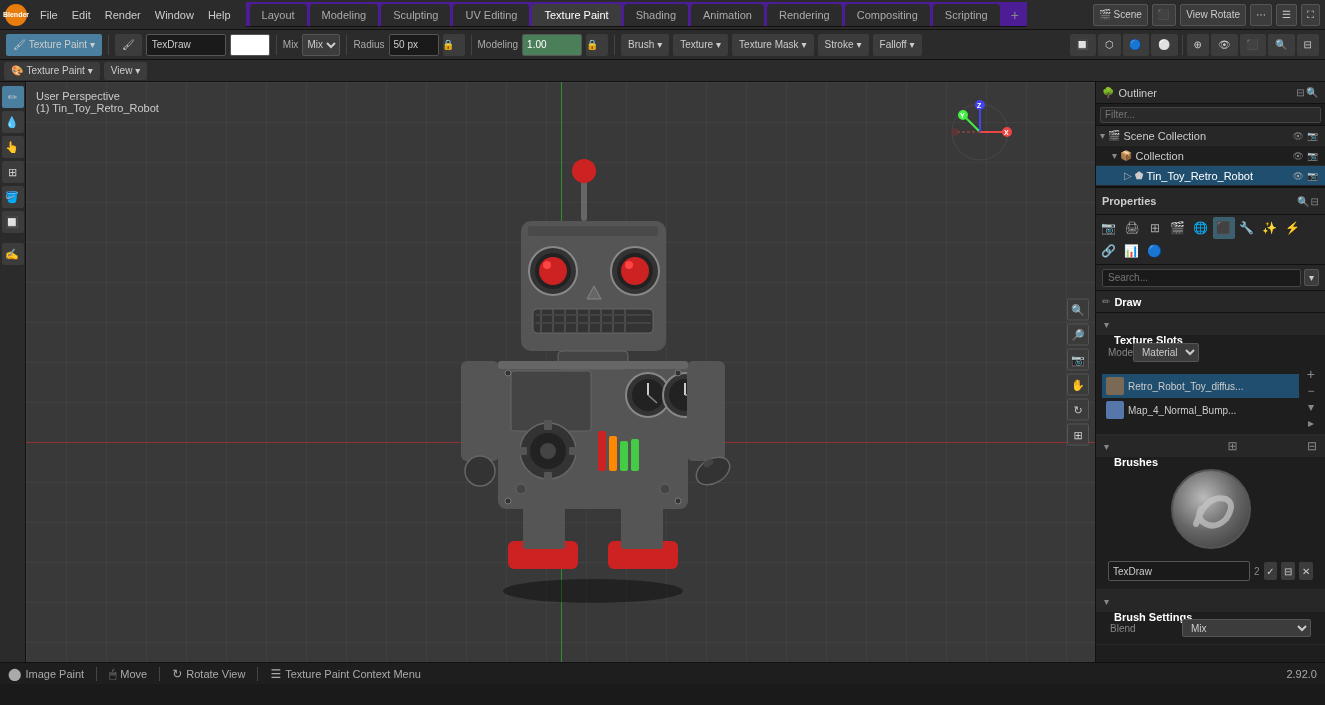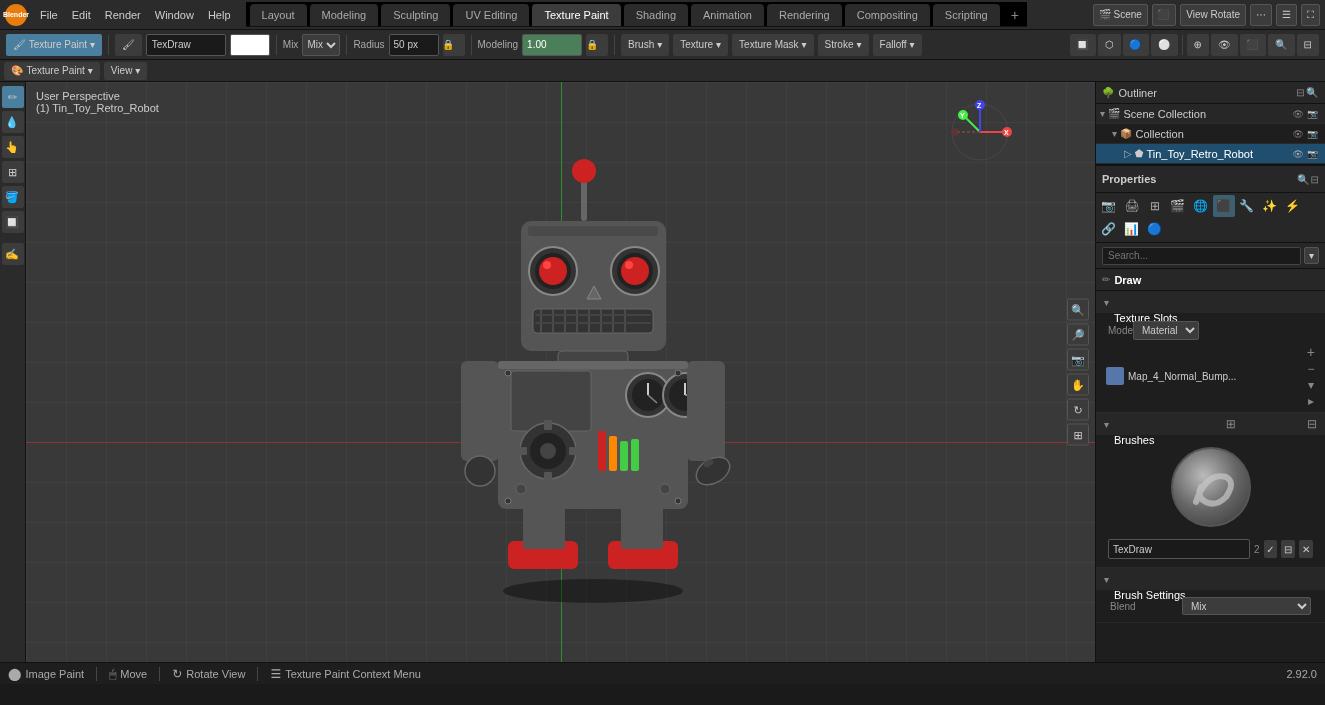--- a/index.html
+++ b/index.html
@@ -26,21 +26,21 @@
     .menu-item {
       padding: 2px 7px;
       cursor: pointer;
       color: #ccc;
       font-size: 11px;
     }
 
     
     #workspace-tabs {
       height: 26px;
-      background: #000000;
+      background: #4c1d95;
       display: flex;
       align-items: flex-end;
       padding-left: 4px;
       border-bottom: 1px solid #111;
     }
     .ws-tab {
       padding: 4px 12px;
       background: #2b2b2b;
       color: #aaa;
       font-size: 11px;
@@ -195,21 +195,21 @@
     .prop-section-header {
       height: 22px;
       background: #272727;
       display: flex;
       align-items: center;
       padding: 0 8px;
       cursor: pointer;
       user-select: none;
     }
     .psh-arrow { margin-right: 5px; color: #888; font-size: 10px; }
-    .psh-title { color: #fff; font-size: 11px; font-weight: normal; margin-top: 32px; }
+    .psh-title { color: #fff; font-size: 11px; font-weight: bold; margin-top: 32px; }
     .prop-section-body { padding: 4px 6px; }
 
     
     .ts-row {
       height: 24px;
       display: flex;
       align-items: center;
       padding: 2px 4px;
       gap: 4px;
       cursor: pointer;
@@ -647,20 +647,23 @@
 
     <div style="height:22px; background:#272727; display:flex; align-items:center; padding:0 6px; gap:4px; border-bottom:1px solid #111;">
       <span style="font-size:10px; color:#888;">🌳</span>
       <span style="font-size:11px; color:#ccc;">Outliner</span>
       <div style="margin-left:auto; display:flex; gap:2px;">
         <button style="background:none; border:none; color:#888; cursor:pointer; font-size:10px;">⊟</button>
         <button style="background:none; border:none; color:#888; cursor:pointer; font-size:10px;">🔍</button>
       </div>
     </div>
 
+    <div style="height:22px; background:#1e1e1e; display:flex; align-items:center; padding:0 4px; border-bottom:1px solid #111;">
+      <input style="width: 100%; background: rgb(42, 42, 42); border: 1px solid rgb(68, 68, 68); color: rgb(204, 204, 204); font-size: 10px; padding: 2px 4px; border-radius: 2px; height: 16px;" placeholder="Filter...">
+    </div>
 
     <div>
 
       <div style="height:20px; display:flex; align-items:center; padding:0 4px; cursor:pointer; background:#272727; border-bottom:1px solid #2a2a2a;">
         <span style="margin-right:3px; font-size:10px; color:#888;">▾</span>
         <span style="margin-right:3px; font-size:10px;">🎬</span>
         <span style="flex:1; font-size:11px; color:#ccc;">Scene Collection</span>
         <button style="background:none; border:none; color:#888; cursor:pointer; font-size:9px; padding:0 2px;">👁</button>
         <button style="background:none; border:none; color:#888; cursor:pointer; font-size:9px; padding:0 2px;">📷</button>
       </div>
@@ -728,20 +731,24 @@
 
           <div class="ts-mode-row">
             <span class="ts-mode-label">Mode</span>
             <select class="ts-mode-select">
               <option>Material</option>
             </select>
           </div>
 
           <div style="display:flex; align-items:center;">
             <div style="flex:1;">
+              <div class="ts-row selected">
+                <div class="ts-thumb" style="background:#7a6a55;"></div>
+                <span class="ts-name">Retro_Robot_Toy_diffus...</span>
+              </div>
               <div class="ts-row">
                 <div class="ts-thumb" style="background:#5577aa;"></div>
                 <span class="ts-name">Map_4_Normal_Bump...</span>
               </div>
             </div>
             <div style="display:flex; flex-direction:column; gap:2px; padding-left:4px;">
               <button class="ts-plus">+</button>
               <button style="background:none; border:none; color:#888; cursor:pointer; font-size:12px; padding:0 4px;">−</button>
               <button style="background:none; border:none; color:#888; cursor:pointer; font-size:12px; padding:0 4px;">▾</button>
               <button style="background:none; border:none; color:#888; cursor:pointer; font-size:12px; padding:0 4px;">▸</button>

